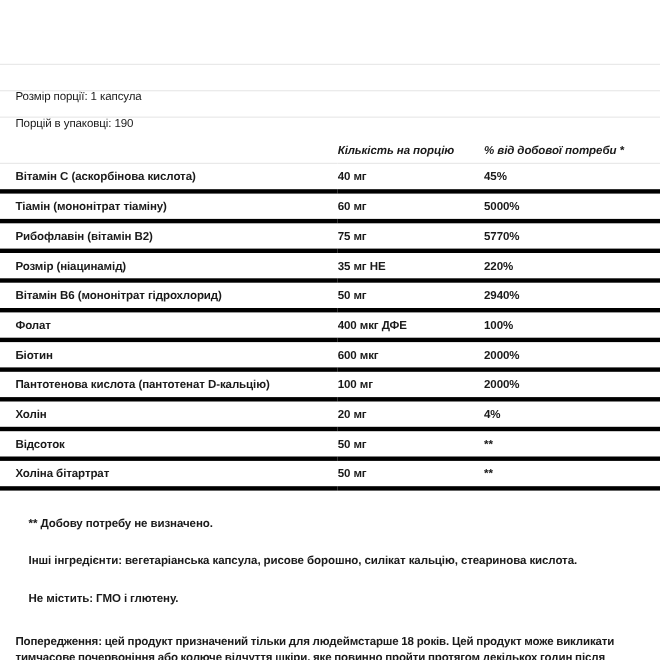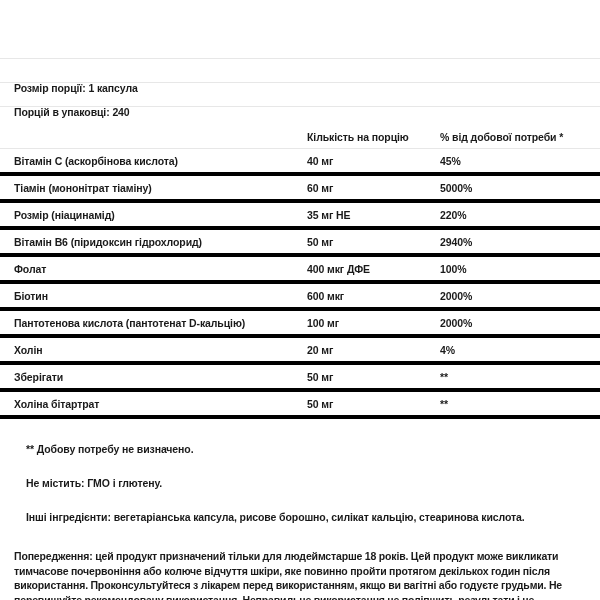--- a/index.html
+++ b/index.html
@@ -32,21 +32,21 @@
   
   .serving-row {
     height: 23px;
     display: flex;
     align-items: center;
     padding: 0 14px;
     box-sizing: border-box;
   }
   .serving-row .txt {
     font-size: 10.5px;
-    font-weight: bold;
+    font-weight: normal;
     letter-spacing: -0.1px;
     white-space: nowrap;
     margin-top: 34px;
   }
 
   .gap {
     height: 18px;
   }
 
   
@@ -67,21 +67,21 @@
     vertical-align: middle;
     height: 23px;
     padding: 0;
     border-bottom: 4px solid #000000;
     white-space: nowrap;
     overflow: hidden;
   }
   .ntable th:first-child,
   .ntable td:first-child { padding-left: 14px; }
 
-  .ntable thead th { border-bottom: 1px solid #e7e7e7; }
+  .ntable thead th { border-bottom: 1px solid #e7e7e7; font-style: italic; }
   .ntable tr:first-child th { border-top: none; }
 
   
   .notes {
     padding: 0 14px;
     box-sizing: border-box;
   }
   .note {
     font-size: 10.5px;
     font-weight: bold;
@@ -111,21 +111,21 @@
 <div class="panel">
 
   <div class="rule"></div>
 
   <div class="serving-row">
     <span class="txt">Розмір порції: 1 капсула</span>
   </div>
   <div class="rule"></div>
 
   <div class="serving-row">
-    <span class="txt">Порцій в упаковці: 240</span>
+    <span class="txt">Порцій в упаковці: 190</span>
   </div>
   <div class="rule"></div>
 
   <div class="gap"></div>
 
   <table class="ntable">
     <colgroup>
       <col class="c-name">
         <col class="c-amt">
         <col class="c-dv">
@@ -142,26 +142,31 @@
         <td>Вітамін С (аскорбінова кислота)</td>
         <td>40 мг</td>
         <td>45%</td>
       </tr>
       <tr>
         <td>Тіамін (мононітрат тіаміну)</td>
         <td>60 мг</td>
         <td>5000%</td>
       </tr>
       <tr>
+        <td>Рибофлавін (вітамін B2)</td>
+        <td>75 мг</td>
+        <td>5770%</td>
+      </tr>
+      <tr>
         <td>Розмір (ніацинамід)</td>
         <td>35 мг НЕ</td>
         <td>220%</td>
       </tr>
       <tr>
-        <td>Вітамін B6 (піридоксин гідрохлорид)</td>
+        <td>Вітамін B6 (мононітрат гідрохлорид)</td>
         <td>50 мг</td>
         <td>2940%</td>
       </tr>
       <tr>
         <td>Фолат</td>
         <td>400 мкг ДФЕ</td>
         <td>100%</td>
       </tr>
       <tr>
         <td>Біотин</td>
@@ -172,33 +177,33 @@
         <td>Пантотенова кислота (пантотенат D-кальцію)</td>
         <td>100 мг</td>
         <td>2000%</td>
       </tr>
       <tr>
         <td>Холін</td>
         <td>20 мг</td>
         <td>4%</td>
       </tr>
       <tr>
-        <td>Зберігати</td>
+        <td>Відсоток</td>
         <td>50 мг</td>
         <td>**</td>
       </tr>
       <tr>
         <td>Холіна бітартрат</td>
         <td>50 мг</td>
         <td>**</td>
       </tr>
     </tbody>
   </table>
 
   <div class="notes">
     <p class="note first">** Добову потребу не визначено.</p>
+    <p class="note">Інші інгредієнти: вегетаріанська капсула, рисове борошно, силікат кальцію, стеаринова кислота.</p>
     <p class="note">Не містить: ГМО і глютену.</p>
-    <p class="note">Інші інгредієнти: вегетаріанська капсула, рисове борошно, силікат кальцію, стеаринова кислота.</p>
 
     <p class="warning">Попередження: цей продукт призначений тільки для людеймстарше 18 років. Цей продукт може викликати тимчасове почервоніння або колюче відчуття шкіри, яке повинно пройти протягом декількох годин після використання. Проконсультуйтеся з лікарем перед використанням, якщо ви вагітні або годуєте грудьми. Не перевищуйте рекомендовану використання. Неправильне використання не поліпшить результати і не рекомендується. Зберігайте в недоступному для дітей місці. Зберігати в прохолодному сухому місці. Не використовуйте, якщо захисна пломба зламана.</p>
   </div>
 
 </div>
 
 </body></html>

